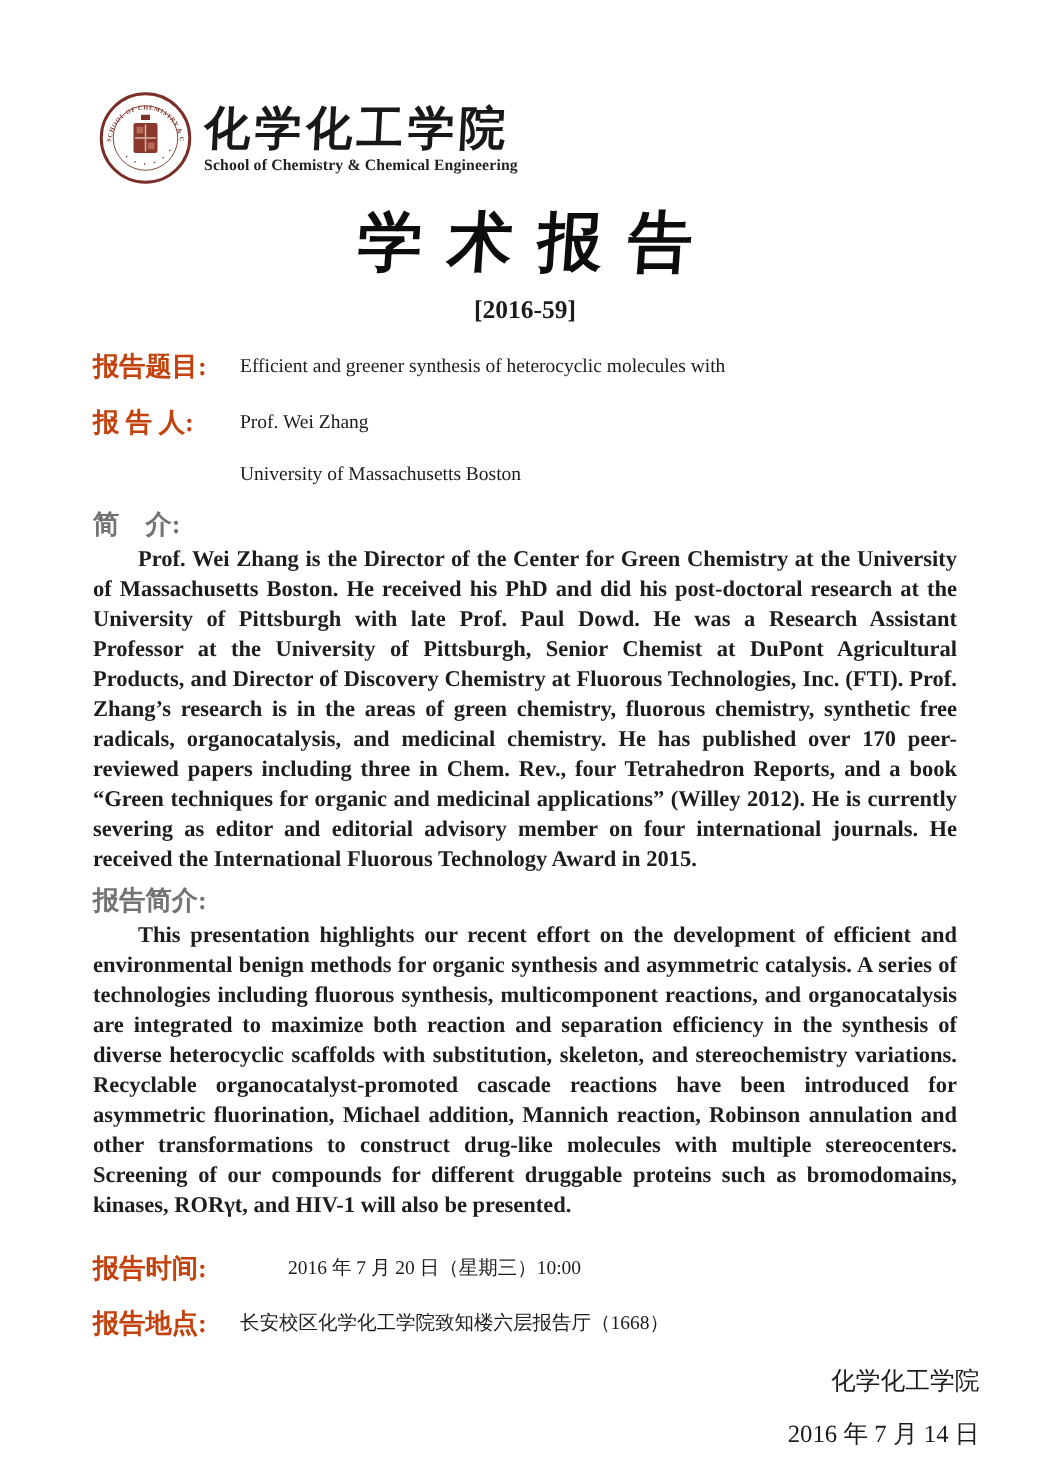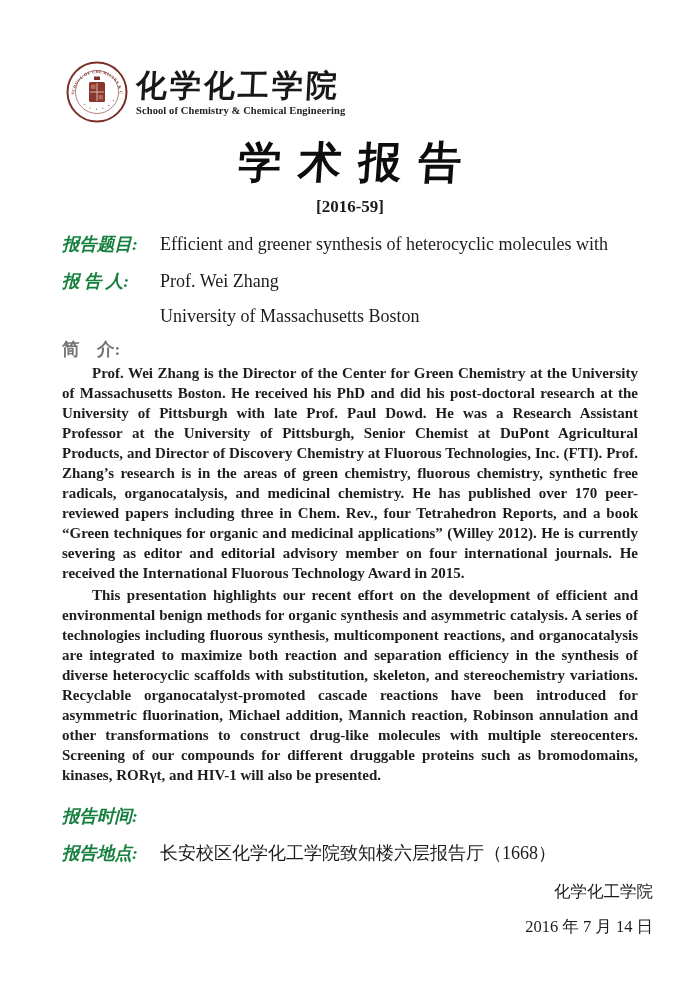--- a/index.html
+++ b/index.html
@@ -76,26 +76,25 @@
   .field-row {
     display: flex;
     align-items: flex-start;
   }
   .field-label {
     width: 98px;
     flex-shrink: 0;
     font-weight: bold;
     font-size: 17.5px;
     line-height: 24px;
-    color: #15803d;
+    color: #c2410c;
     white-space: pre;
-    font-style: italic;
   }
   .field-value {
-    font-size: 18px;
+    font-size: 13px;
     line-height: 24px;
     color: #1c1c1c;
   }
   .field-value .line2 {
     margin-top: 11px;
   }
   .row-topic   { margin-top: 15px; }
   .row-speaker { margin-top: 13px; }
   .row-bio-label { margin-top: 9px; }
   .row-time    { margin-top: 19px; gap: 32px; }
@@ -180,24 +179,28 @@
         <div>Prof. Wei Zhang</div>
         <div class="line2">University of Massachusetts Boston</div>
       </div>
     </div>
 
     <div class="field-row row-bio-label">
       <div class="section-label">简　介:</div>
     </div>
     <p class="para">Prof. Wei Zhang is the Director of the Center for Green Chemistry at the University of Massachusetts Boston. He received his PhD and did his post-doctoral research at the University of Pittsburgh with late Prof. Paul Dowd. He was a Research Assistant Professor at the University of Pittsburgh, Senior Chemist at DuPont Agricultural Products, and Director of Discovery Chemistry at Fluorous Technologies, Inc. (FTI). Prof. Zhang’s research is in the areas of green chemistry, fluorous chemistry, synthetic free radicals, organocatalysis, and medicinal chemistry. He has published over 170 peer-reviewed papers including three in Chem. Rev., four Tetrahedron Reports, and a book “Green techniques for organic and medicinal applications” (Willey 2012). He is currently severing as editor and editorial advisory member on four international journals. He received the International Fluorous Technology Award in 2015.</p>
 
+    <div class="field-row row-abstract-label">
+      <div class="section-label">报告简介:</div>
+    </div>
     <p class="para">This presentation highlights our recent effort on the development of efficient and environmental benign methods for organic synthesis and asymmetric catalysis. A series of technologies including fluorous synthesis, multicomponent reactions, and organocatalysis are integrated to maximize both reaction and separation efficiency in the synthesis of diverse heterocyclic scaffolds with substitution, skeleton, and stereochemistry variations. Recyclable organocatalyst-promoted cascade reactions have been introduced for asymmetric fluorination, Michael addition, Mannich reaction, Robinson annulation and other transformations to construct drug-like molecules with multiple stereocenters. Screening of our compounds for different druggable proteins such as bromodomains, kinases, RORγt, and HIV-1 will also be presented.</p>
 
     <div class="field-row row-time">
       <div class="field-label">报告时间:</div>
+      <div class="field-value">2016 年 7 月 20 日（星期三）10:00</div>
     </div>
 
     <div class="field-row row-venue">
       <div class="field-label">报告地点:</div>
       <div class="field-value">长安校区化学化工学院致知楼六层报告厅（1668）</div>
     </div>
 
     <div class="footer">
       <div class="sig">化学化工学院</div>
       <div class="date">2016 年 7 月 14 日</div>

